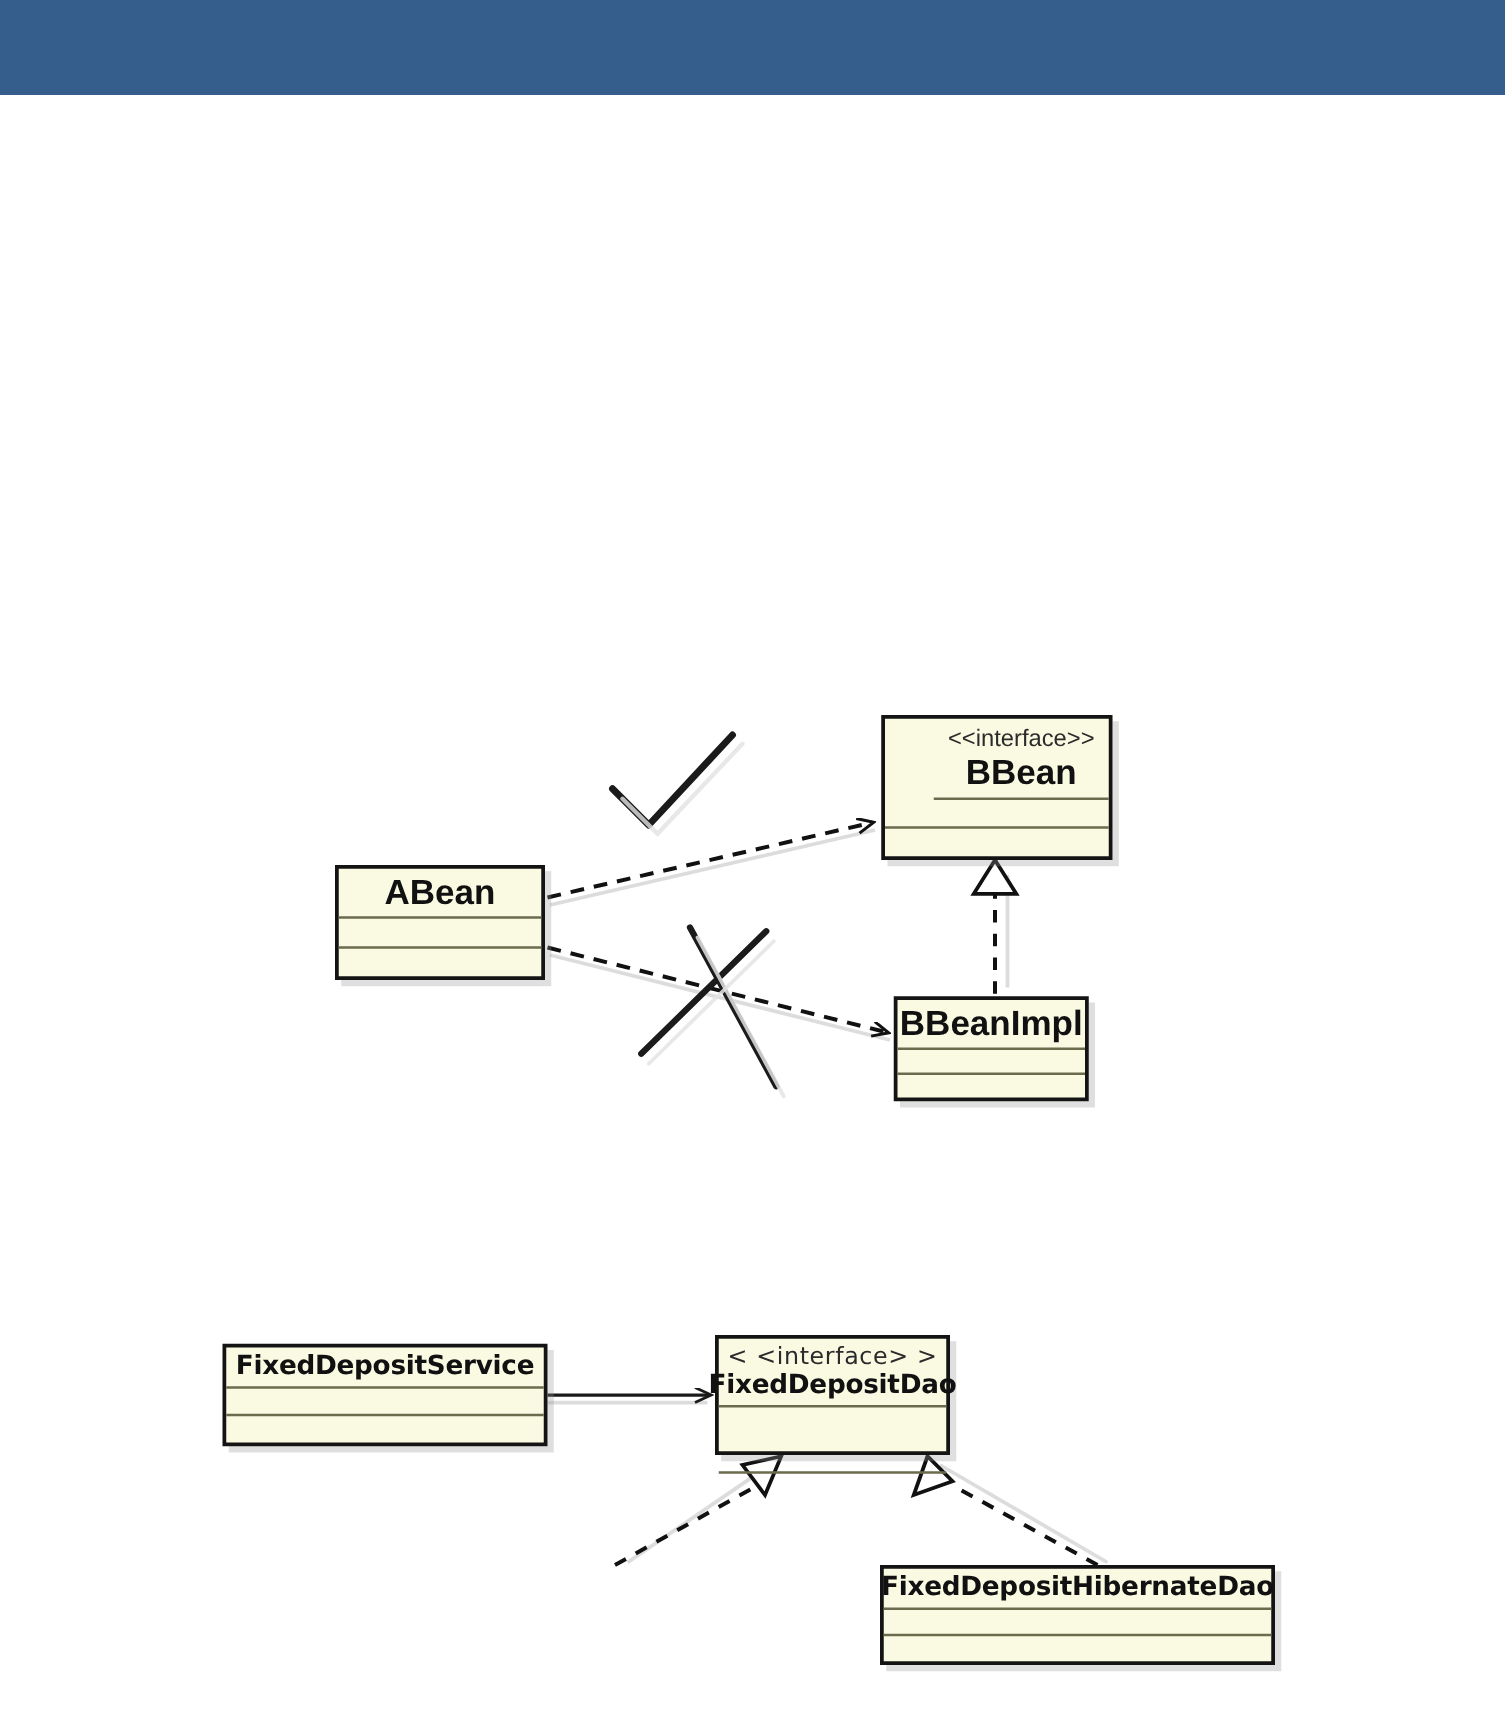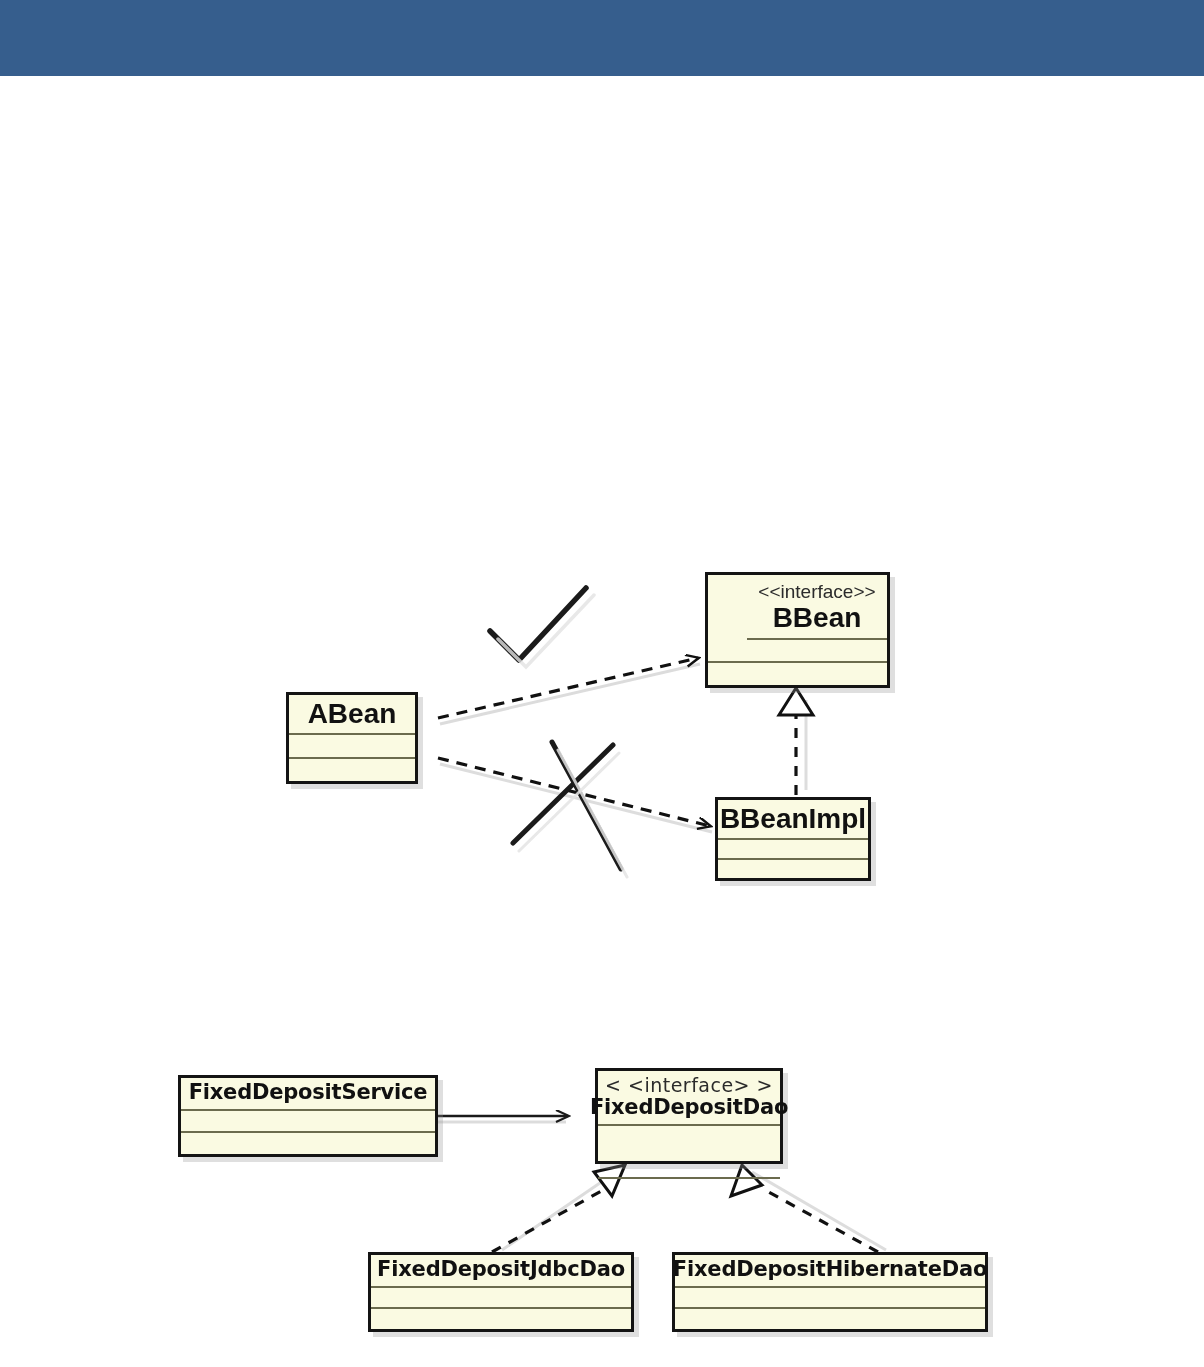--- a/index.html
+++ b/index.html
@@ -156,21 +156,21 @@
       <path d="M 625,1165 L 594,1172 L 612,1196 Z" fill="#ffffff" stroke="#111111" stroke-width="3"></path>
     </g>
 
     
     <g>
       <line x1="878" y1="1252" x2="765" y2="1190" stroke="#111111" stroke-width="3.2" stroke-dasharray="10,9"></line>
       <path d="M 742,1165 L 731,1196 L 762,1185 Z" fill="#ffffff" stroke="#111111" stroke-width="3"></path>
     </g>
   </svg>
 
-  <div class="uml-box grp-upper" style="left:286px; top:692px; width:132px; height:92px;">
+  <div class="uml-box grp-upper" style="left:268px; top:692px; width:168px; height:92px;">
     <div class="name-cell">
       <div class="cls-name">ABean</div>
     </div>
     <div class="attr-cell"></div>
     <div class="op-cell"></div>
   </div>
 
   <div class="uml-box grp-upper" style="left:705px; top:572px; width:185px; height:116px;">
     <div class="name-cell" style="padding-top:6px;margin-left:39px;">
       <div class="stereotype">&lt;&lt;interface&gt;&gt;</div>
@@ -189,38 +189,31 @@
   </div>
 
   <div class="uml-box grp-lower" style="left:178px; top:1075px; width:260px; height:82px;">
     <div class="name-cell">
       <div class="cls-name">FixedDepositService</div>
     </div>
     <div class="attr-cell"></div>
     <div class="op-cell"></div>
   </div>
 
-  <div class="uml-box grp-lower" style="left:595px; top:1068px; width:188px; height:96px;gap:37px;">
+  <div class="uml-box grp-lower" style="left:572px; top:1068px; width:188px; height:96px;gap:37px;">
     <div class="name-cell" style="padding-top:4px;">
       <div class="stereotype">&lt; &lt;interface&gt; &gt;</div>
       <div class="cls-name">FixedDepositDao</div>
     </div>
     <div class="attr-cell"></div>
     <div class="op-cell"></div>
   </div>
 
-  <div class="uml-box grp-lower" style="left:368px; top:1252px; width:266px; height:80px;">
-    <div class="name-cell">
-      <div class="cls-name">FixedDepositJdbcDao</div>
-    </div>
-    <div class="attr-cell"></div>
-    <div class="op-cell"></div>
-  </div>
-
-  <div class="uml-box grp-lower" style="left:672px; top:1252px; width:316px; height:80px;">
+
+  <div class="uml-box grp-lower" style="left:704px; top:1252px; width:316px; height:80px;">
     <div class="name-cell">
       <div class="cls-name">FixedDepositHibernateDao</div>
     </div>
     <div class="attr-cell"></div>
     <div class="op-cell"></div>
   </div>
 
 </div>
 
 </body></html>

